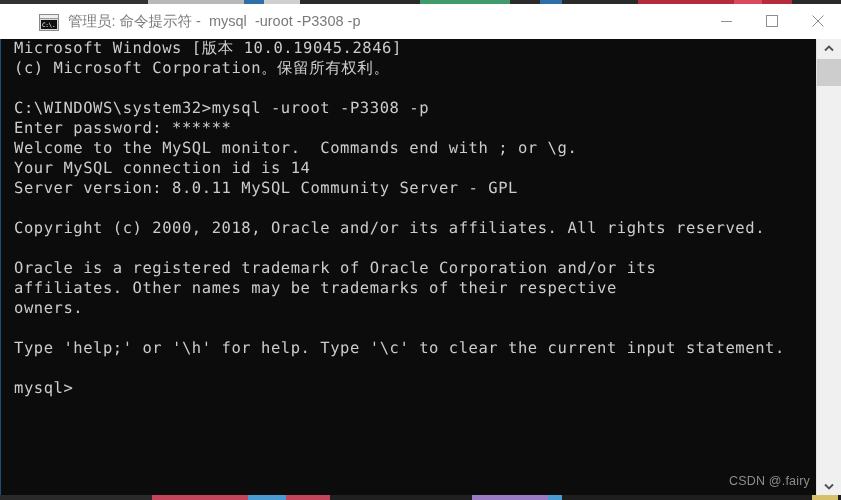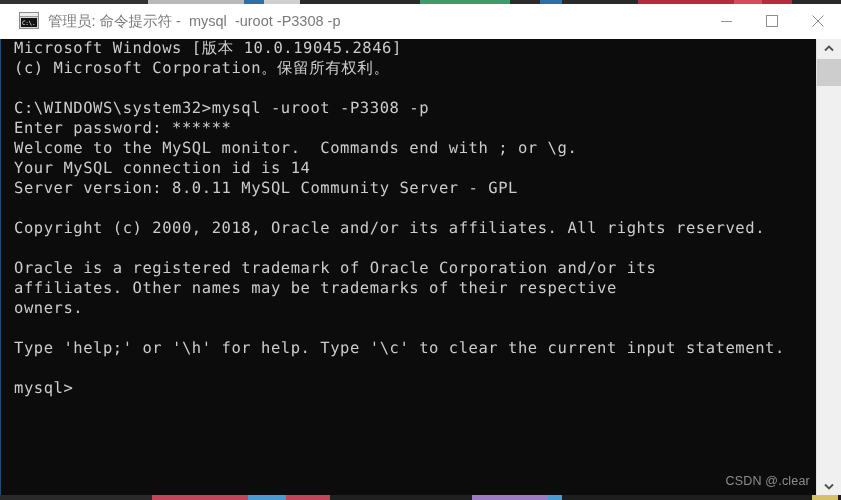--- a/index.html
+++ b/index.html
@@ -46,24 +46,25 @@
   #title-bar {
     position: relative;
     height: 34px;
     background: #ffffff;
     border-bottom: 1px solid #ffffff;
     display: flex;
     align-items: center;
   }
   #title-left {
     display: flex;
-    align-items: flex-start;
+    align-items: flex-end;
     padding-left: 19px;
     flex: 1 1 auto;
     min-width: 0;
+    margin-left: 20px;
   }
   #app-icon {
     width: 20px;
     height: 17px;
     flex: 0 0 auto;
     position: relative;
     background: #d8d8d8;
     border: 1px solid #8a8a8a;
     box-sizing: border-box;
     overflow: hidden;
@@ -276,21 +277,21 @@
 
 Copyright (c) 2000, 2018, Oracle and/or its affiliates. All rights reserved.
 
 Oracle is a registered trademark of Oracle Corporation and/or its
 affiliates. Other names may be trademarks of their respective
 owners.
 
 Type 'help;' or '\h' for help. Type '\c' to clear the current input statement.
 
 mysql&gt;</pre>
-        <span id="watermark">CSDN @.clear</span>
+        <span id="watermark">CSDN @.fairy</span>
       </div>
 
       <div id="scrollbar">
         <div id="sb-track"></div>
         <button class="sb-arrow" id="sb-up" title="向上滚动">
           <svg width="10" height="7" viewBox="0 0 10 7" aria-hidden="true">
             <polyline points="1,5.5 5,1.5 9,5.5" fill="none" stroke="#505050" stroke-width="1.8"></polyline>
           </svg>
         </button>
         <div id="sb-thumb" title="滚动条滑块"></div>

